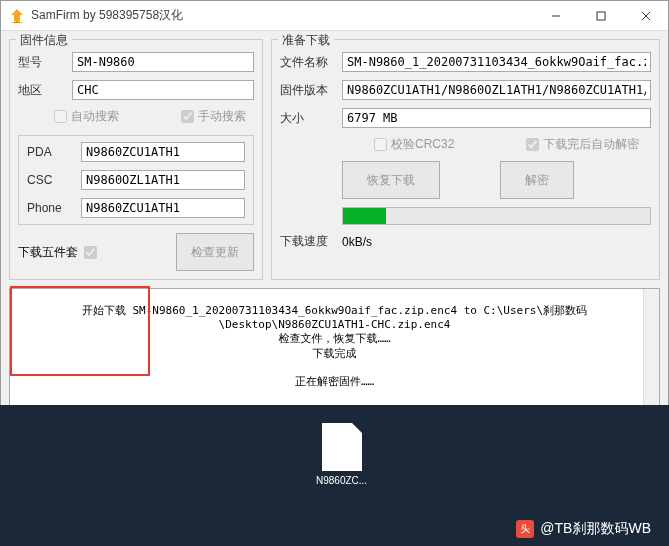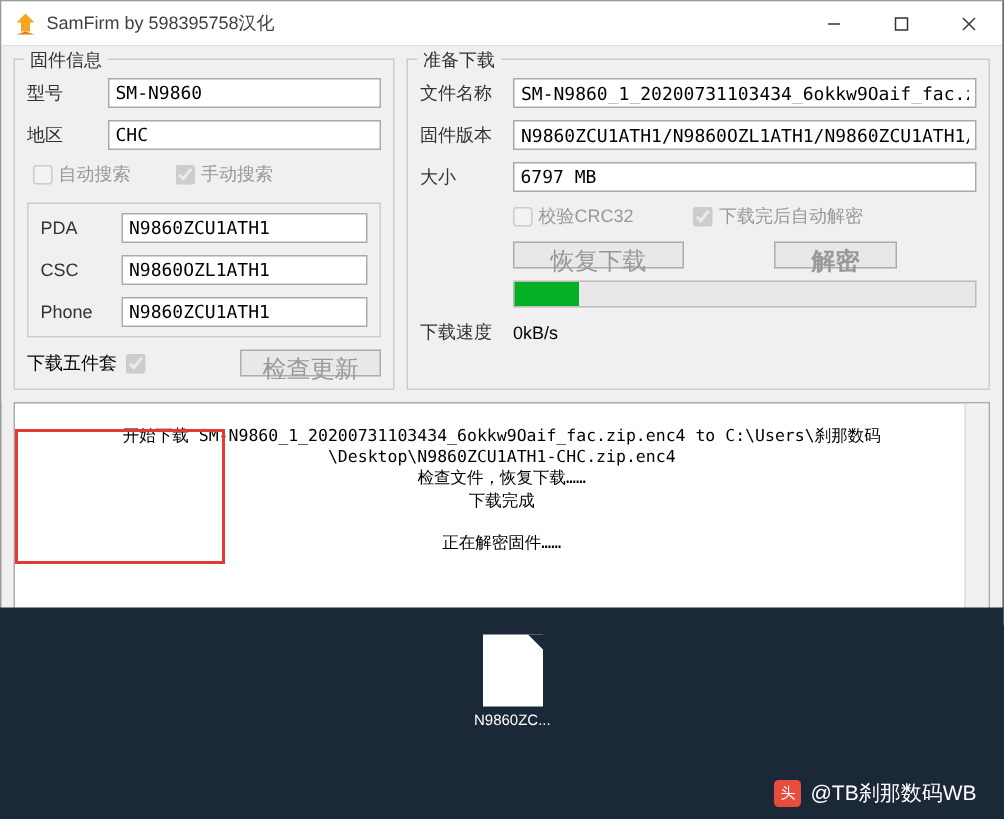--- a/index.html
+++ b/index.html
@@ -14,23 +14,23 @@
 .panel { border: 1px solid #ccc; padding: 4px 8px 8px 8px; position: relative; background: #f0f0f0; }
 .panel-title { position: absolute; top: -8px; left: 6px; background: #f0f0f0; padding: 0 4px; font-size: 12px; color: #333; }
 .left { width: 254px; }
 .right { flex: 1; }
 .row { display: flex; align-items: center; margin-top: 8px; gap: 6px; }
 .lbl { width: 48px; font-size: 12px; color: #333; }
 .lbl-r { width: 56px; font-size: 12px; color: #333; }
 .txt { flex: 1; border: 1px solid #aaa; background: #fff; padding: 2px 4px; font-size: 12px; font-family: "Consolas", monospace; height: 20px; overflow: hidden; white-space: nowrap; }
 .cb { display: flex; align-items: center; gap: 4px; font-size: 12px; color: #333; }
 .cb input { width: 13px; height: 13px; }
-.cb.dis { color: #999; }
+.cb.dis { color: #999; margin-left: 32px; }
 .subpanel { border: 1px solid #ccc; margin-top: 10px; padding: 6px 8px; }
-.btn { background: #e1e1e1; border: 1px solid #adadad; padding: 2px 14px; font-size: 16px; color: #333; height: 18px; }
+.btn { background: #e1e1e1; border: 1px solid #adadad; padding: 2px 14px; font-size: 12px; color: #333; height: 38px; }
 .btn.dis { color: #999; background: #e8e8e8; }
 .progress { height: 18px; border: 1px solid #bbb; background: #e8e8e8; position: relative; flex: 1; }
 .progress .fill { position: absolute; left: 0; top: 0; bottom: 0; background: #06b025; }
 .log { margin: 0 8px 8px 8px; border: 1px solid #aaa; background: #fff; height: 140px; padding: 14px 4px; font-size: 11px; font-family: "SimSun", monospace; position: relative; overflow: hidden; white-space: pre-wrap; text-align: center; }
 .scroll { position: absolute; right: 0; top: 0; bottom: 0; width: 16px; background: #f0f0f0; border-left: 1px solid #ddd; }
 .redbox { position: absolute; border: 2px solid #e53935; left: 10px; top: 286px; width: 140px; height: 90px; pointer-events: none; }
 .desktop-area { position: absolute; top: 405px; left: 0; right: 0; bottom: 0; background: #1a2838; }
 .file-icon { position: absolute; left: 316px; top: 18px; text-align: center; color: #fff; font-size: 10px; }
 .file-icon .doc { width: 40px; height: 48px; background: #fff; margin: 0 auto 4px; position: relative; }
 .file-icon .doc::before { content:''; position:absolute; top:0; right:0; border-style:solid; border-width:0 10px 10px 0; border-color: transparent #1a2838 transparent transparent; }
@@ -132,21 +132,21 @@
               <input type="checkbox" disabled="" style="">
               <span>校验CRC32</span>
             </label>
           <label class="cb dis">
               <input type="checkbox" checked="" disabled="" style="">
               <span>下载完后自动解密</span>
             </label>
         </div>
         <div class="row" style="padding-left:62px; gap:60px;">
           <button class="btn dis" style="padding:2px 24px;">恢复下载</button>
-          <button class="btn dis" style="padding:2px 24px;font-weight:bold;">解密</button>
+          <button class="btn dis" style="padding:2px 24px;">解密</button>
         </div>
         <div class="row" style="padding-left:62px;">
           <div class="progress">
               <div class="fill" id="pfill" style="width: 14%;"></div>
             </div>
         </div>
         <div class="row">
           <span class="lbl-r">下载速度</span>
           <span>0kB/s</span>
         </div>

